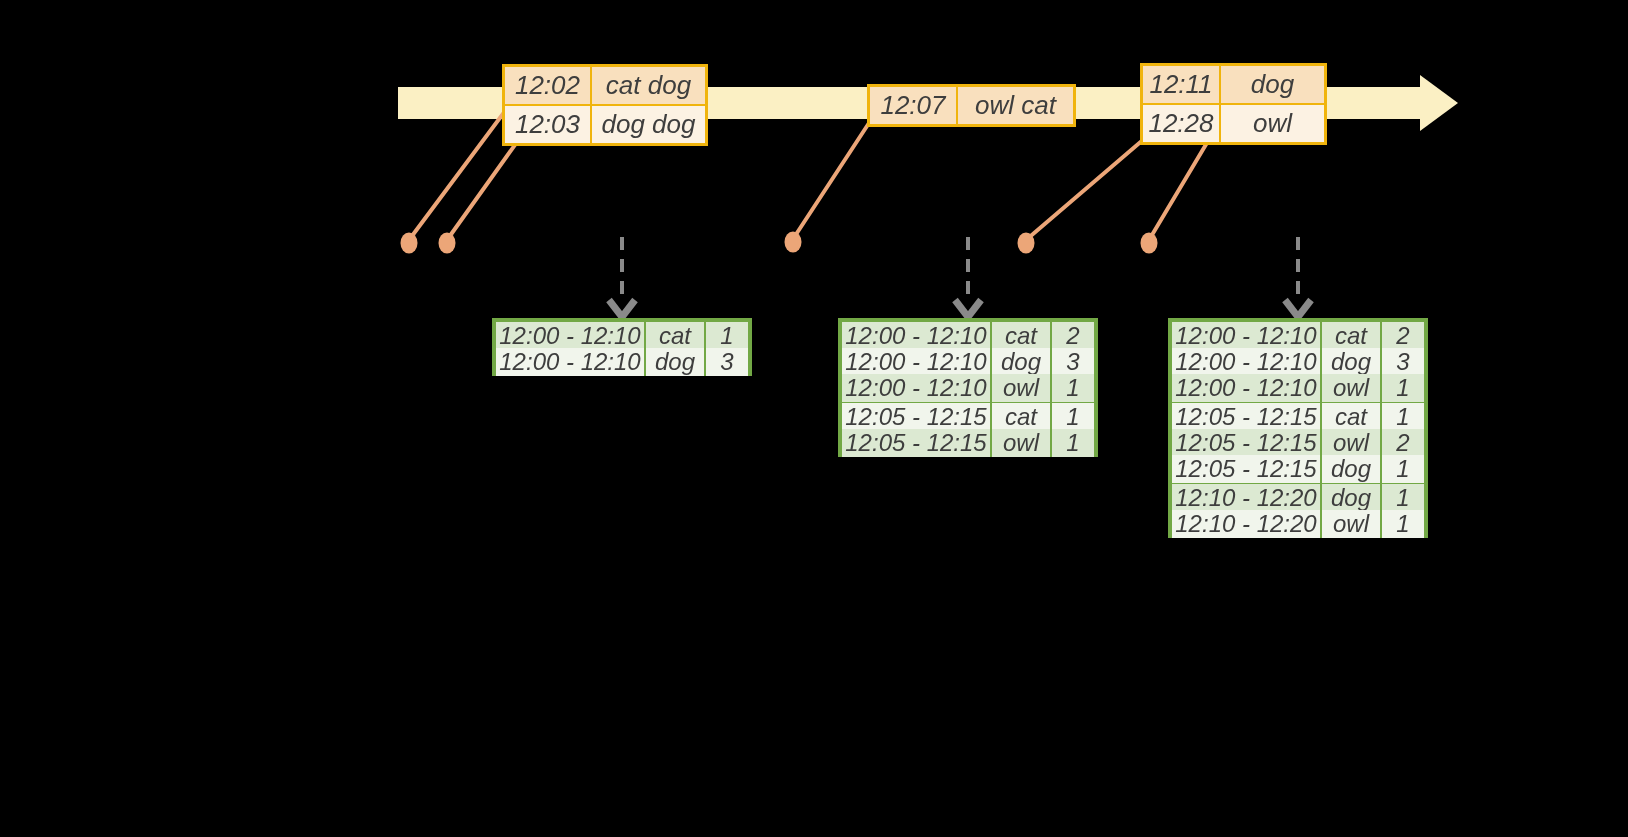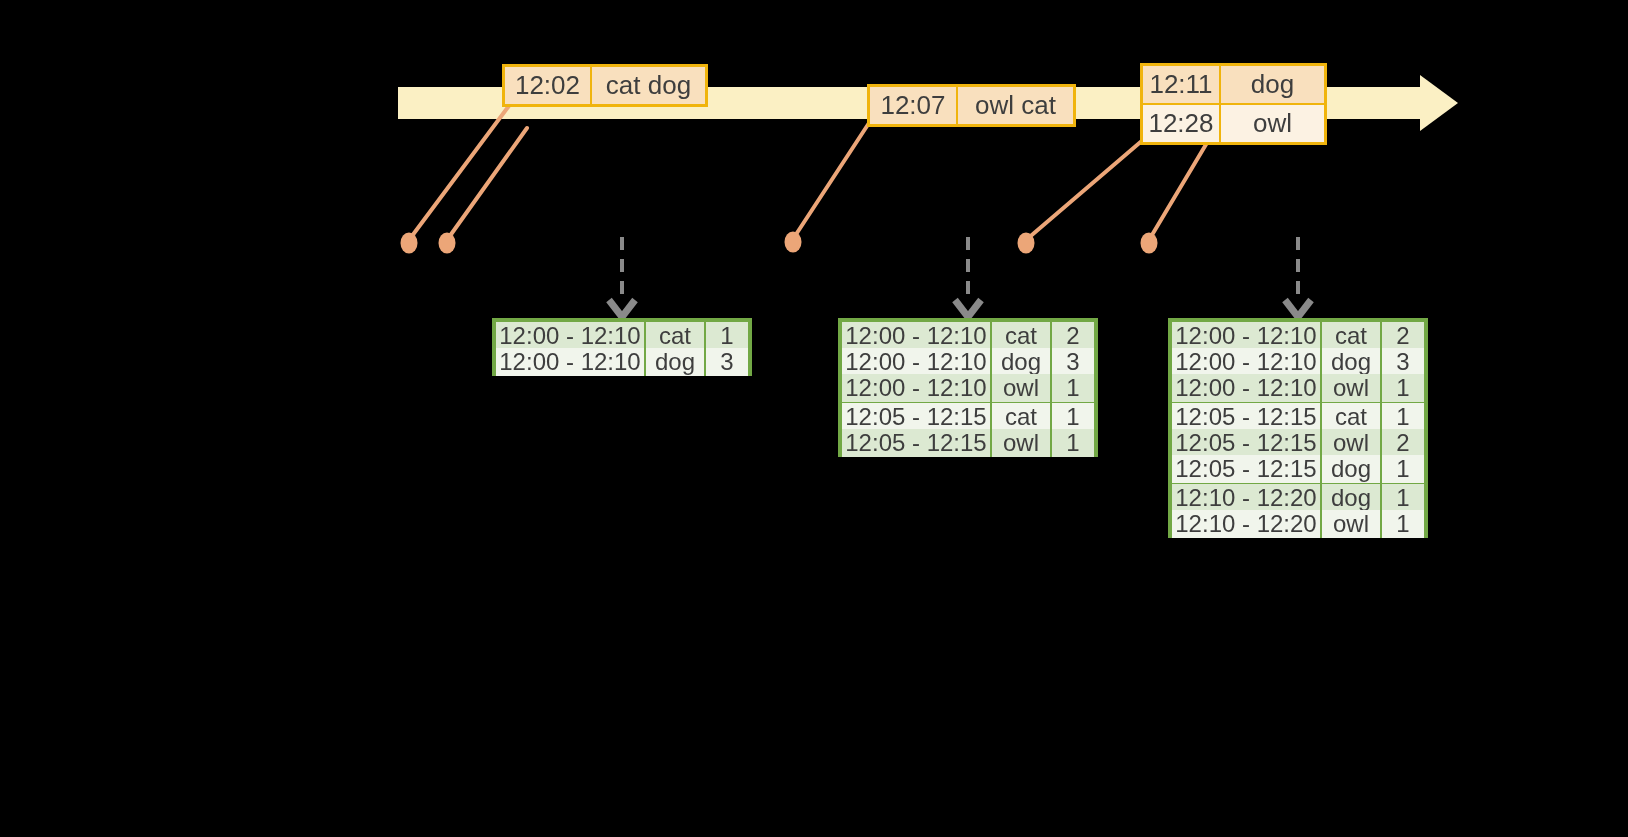--- a/index.html
+++ b/index.html
@@ -14,20 +14,21 @@
     --green-light:#F1F5EC;
     --txt:#3E3E3E;
   }
   html,body{margin:0;padding:0;background:#000;}
   .canvas{
     position:relative;
     width:1628px;height:837px;
     background:#000;
     overflow:hidden;
     font-family:"Liberation Sans", sans-serif;
+    font-style:italic;
   }
   .overlay{position:absolute;left:0;top:0;}
   .dtable{
     position:absolute;
     display:flex;
     flex-direction:column;
     gap:2px;
     box-sizing:border-box;
   }
   .etable{
@@ -94,20 +95,24 @@
       <line x1="1298" y1="237" x2="1298" y2="300" stroke-width="4" stroke-dasharray="13 9"></line>
       <path d="M1285 300 L1298 317 L1311 300" stroke-width="7"></path>
     </g>
   </svg>
 
   <div class="dtable etable" style="left:502px; top:64px; --cols:85px 113px;">
       <div class="trow dark">
         <div class="cell col-time">12:02</div>
         <div class="cell col-words">cat dog</div>
       </div>
+      <div class="trow light">
+        <div class="cell col-time">12:03</div>
+        <div class="cell col-words">dog dog</div>
+      </div>
     </div>
 
   <div class="dtable etable" style="left:867px; top:84px; --cols:86px 115px;">
       <div class="trow dark">
         <div class="cell col-time">12:07</div>
         <div class="cell col-words">owl cat</div>
       </div>
     </div>
 
   <div class="dtable etable" style="left:1140px; top:63px; --cols:76px 103px;">

